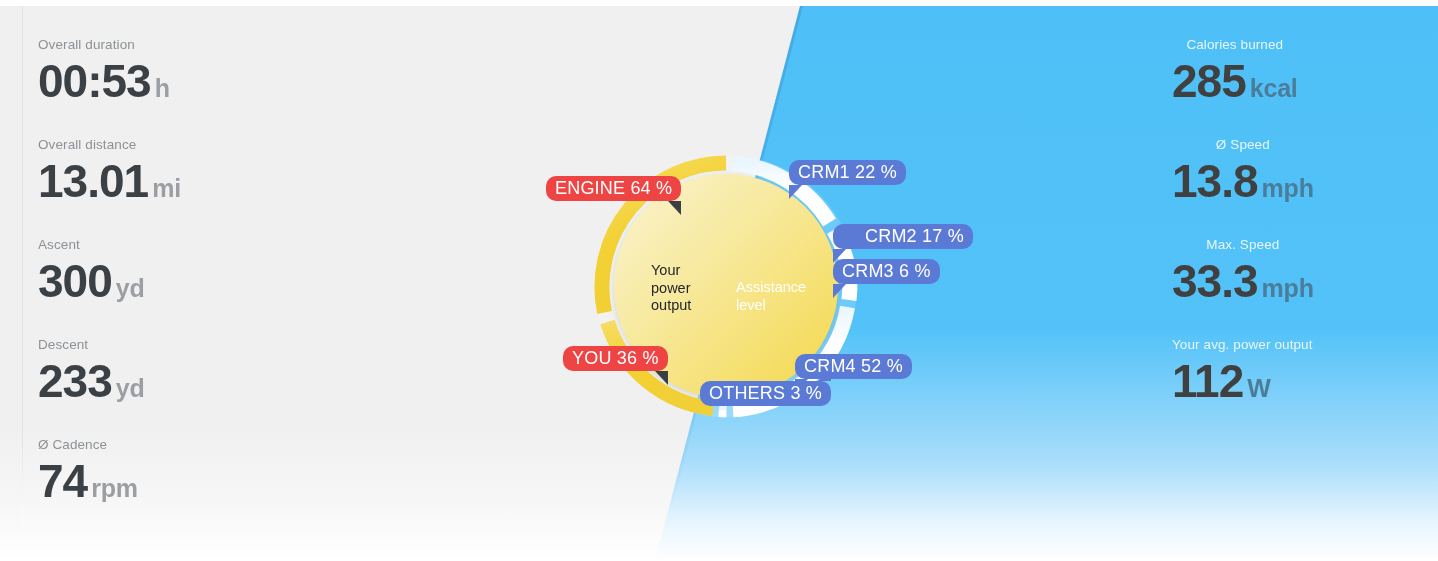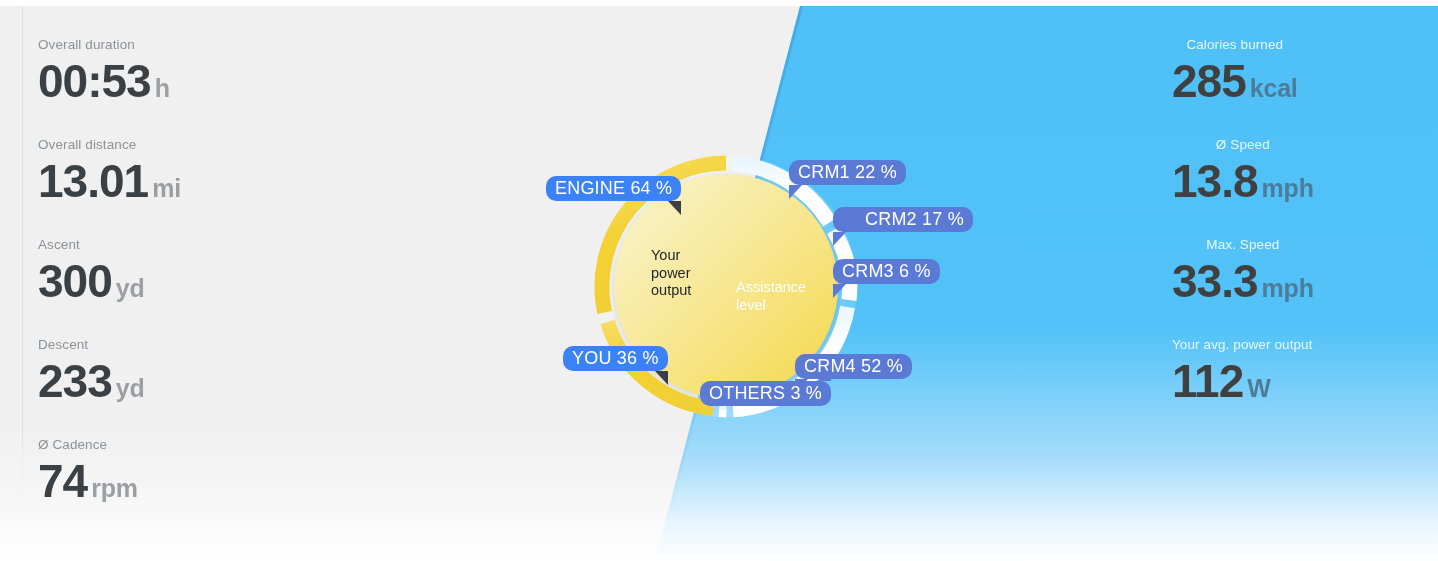--- a/index.html
+++ b/index.html
@@ -103,21 +103,21 @@
   .callout {
     position: absolute;
     font-size: 18px;
     color: #ffffff;
     padding: 5px 9px 6px 9px;
     white-space: nowrap;
     letter-spacing: .2px;
     line-height: 14px;
     border-radius: 10px;
   }
-  .callout.dark  { background: #3b82f6; }
+  .callout.dark  { background: #ef4444; }
   .callout.blue  { background: #5b7ad6; }
 
   .tail {
     position: absolute;
     width: 0; height: 0;
   }
   
   .tail-dr {
     border-left: 13px solid transparent;
     border-top: 14px solid #3a3f44;
@@ -136,21 +136,21 @@
     right: 0; top: -14px;
   }
 
   
   .ring-text {
     position: absolute;
     font-size: 14.5px;
     line-height: 17.5px;
     white-space: pre-line;
   }
-  #text-power      { left: 651px; top: 247px; color: #23272b; }
+  #text-power      { left: 651px; top: 262px; color: #23272b; }
   #text-assistance { left: 736px; top: 279px; color: #ffffff; }
 </style>
 </head>
 <body>
 
 <div id="stage">
 
   <div class="bg-left"></div>
   <div class="bg-left-border"></div>
   <div class="bg-right"></div>
@@ -289,21 +289,21 @@
   <div class="callout dark" style="left:563px; top:346px;">
     <span>YOU 36 %</span>
     <span class="tail tail-dr"></span>
   </div>
 
   <div class="callout blue" style="left:789px; top:160px;">
     <span>CRM1 22 %</span>
     <span class="tail tail-dl"></span>
   </div>
 
-  <div class="callout blue" style="left:833px; top:207px;padding-left:32px;">
+  <div class="callout blue" style="left:833px; top:224px;padding-left:32px;">
     <span>CRM2 17 %</span>
     <span class="tail tail-dl"></span>
   </div>
 
   <div class="callout blue" style="left:833px; top:259px;">
     <span>CRM3 6 %</span>
     <span class="tail tail-dl"></span>
   </div>
 
   <div class="callout blue" style="left:795px; top:354px;">

